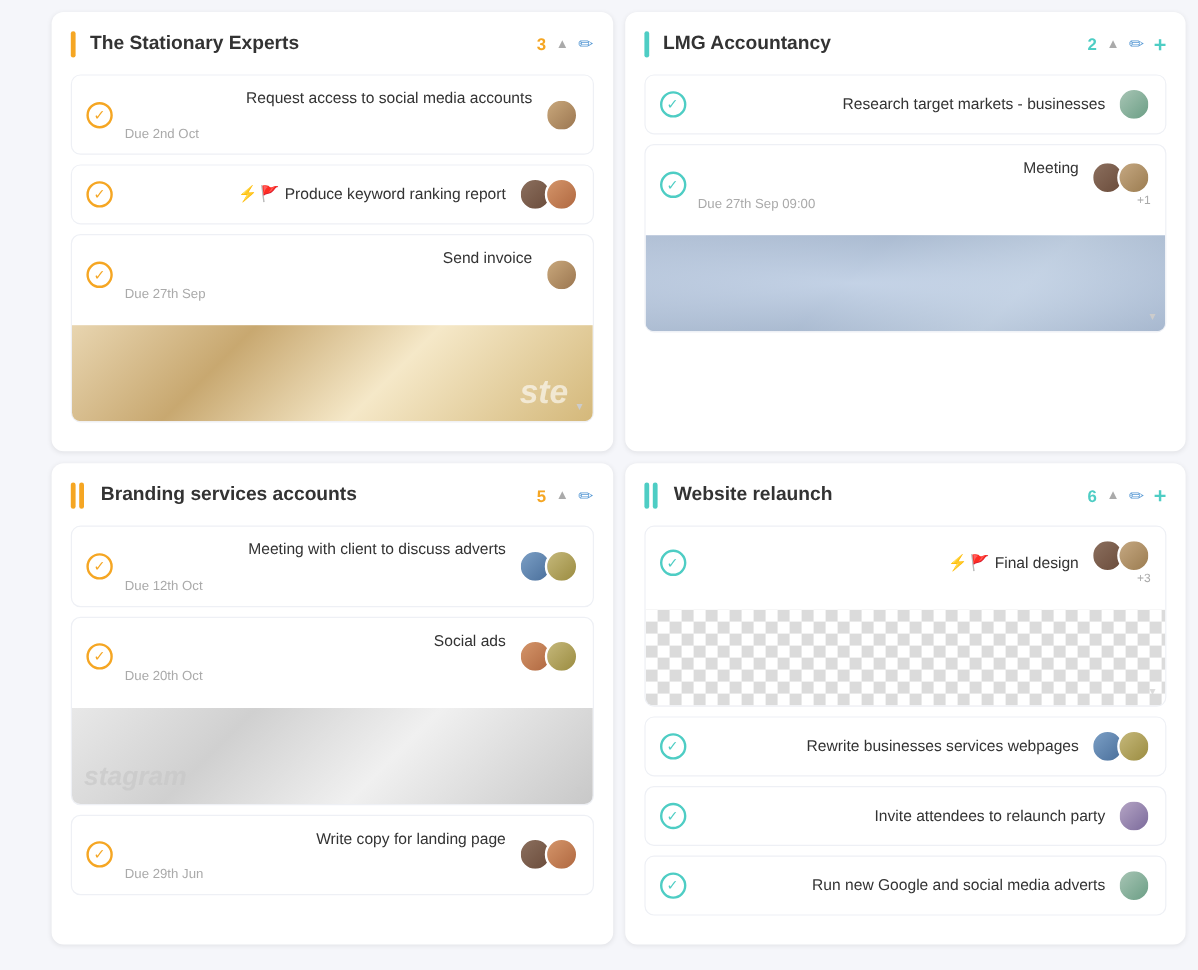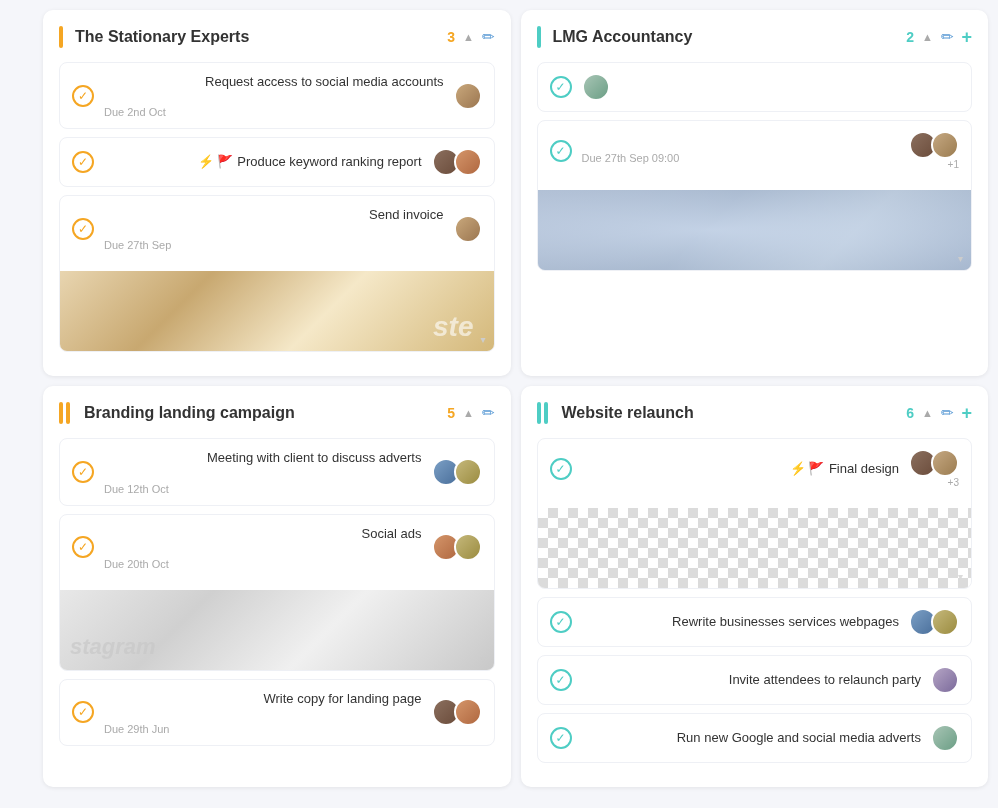--- a/index.html
+++ b/index.html
@@ -295,30 +295,34 @@
       <div class="column-header">
         <div class="col-bar teal"></div>
         <span class="column-title">LMG Accountancy</span>
         <span class="column-count teal">2</span>
         <span class="header-icon chevron-up">▲</span>
         <span class="header-icon edit">✏</span>
         <span class="header-icon add">+</span>
       </div>
       <div class="task-card">
         <div class="check-icon teal">✓</div>
+        <div class="task-info">
+          <div class="task-title">Research target markets - businesses</div>
+        </div>
         <div class="avatar-group">
           <div class="avatars">
             <div class="avatar av4"></div>
           </div>
         </div>
       </div>
       <div class="task-card has-image">
         <div class="card-top">
           <div class="check-icon teal">✓</div>
           <div class="task-info">
+            <div class="task-title">Meeting</div>
             <div class="task-due">Due 27th Sep 09:00</div>
           </div>
           <div class="avatar-group">
             <div class="avatars">
               <div class="avatar av2"></div>
               <div class="avatar av5"></div>
             </div>
             <span class="avatar-count">+1</span>
           </div>
         </div>
@@ -326,21 +330,21 @@
           <span class="scroll-hint">▾</span>
         </div>
       </div>
     </div>
     <div class="column">
       <div class="column-header">
         <div class="col-bar-double">
           <div class="bar orange"></div>
           <div class="bar orange"></div>
         </div>
-        <span class="column-title">Branding landing campaign</span>
+        <span class="column-title">Branding services accounts</span>
         <span class="column-count orange">5</span>
         <span class="header-icon chevron-up">▲</span>
         <span class="header-icon edit">✏</span>
       </div>
       <div class="task-card">
         <div class="check-icon ">✓</div>
         <div class="task-info">
           <div class="task-title">Meeting with client to discuss adverts</div>
           <div class="task-due">Due 12th Oct</div>
         </div>

